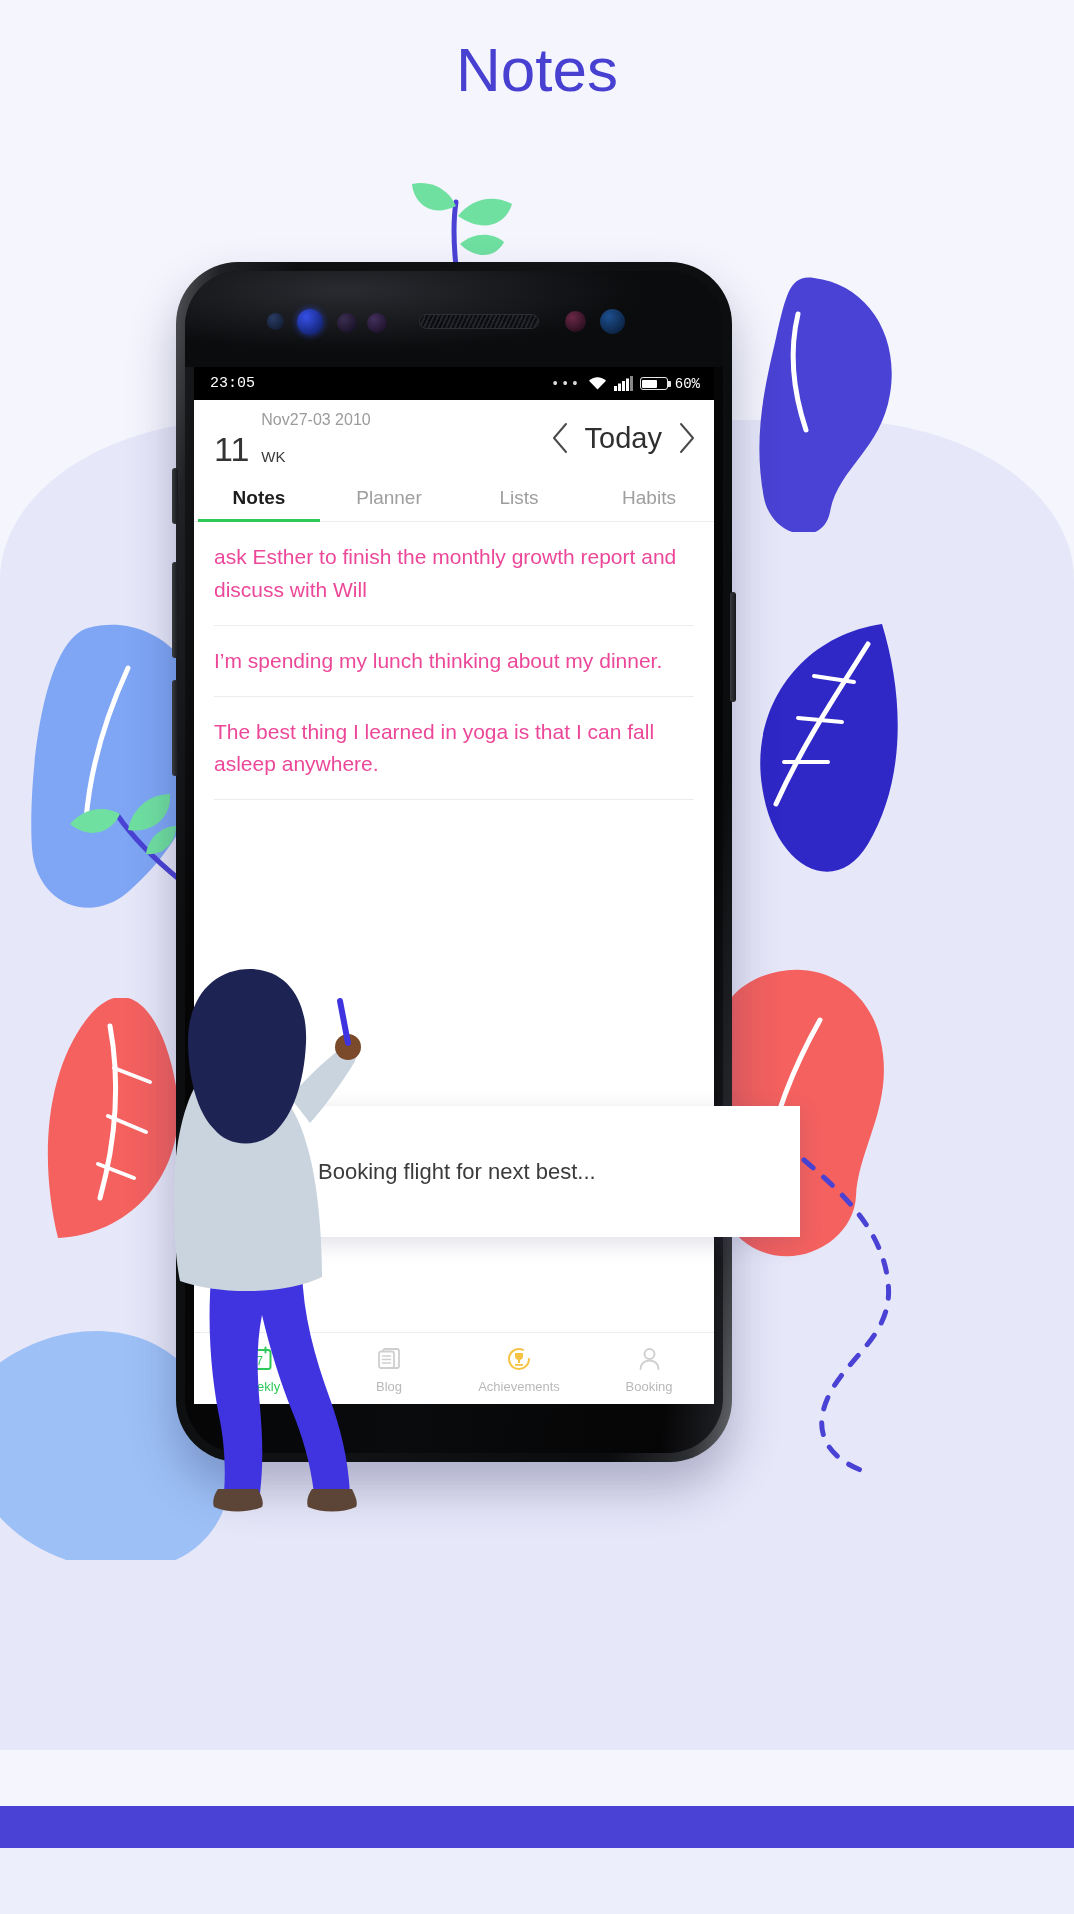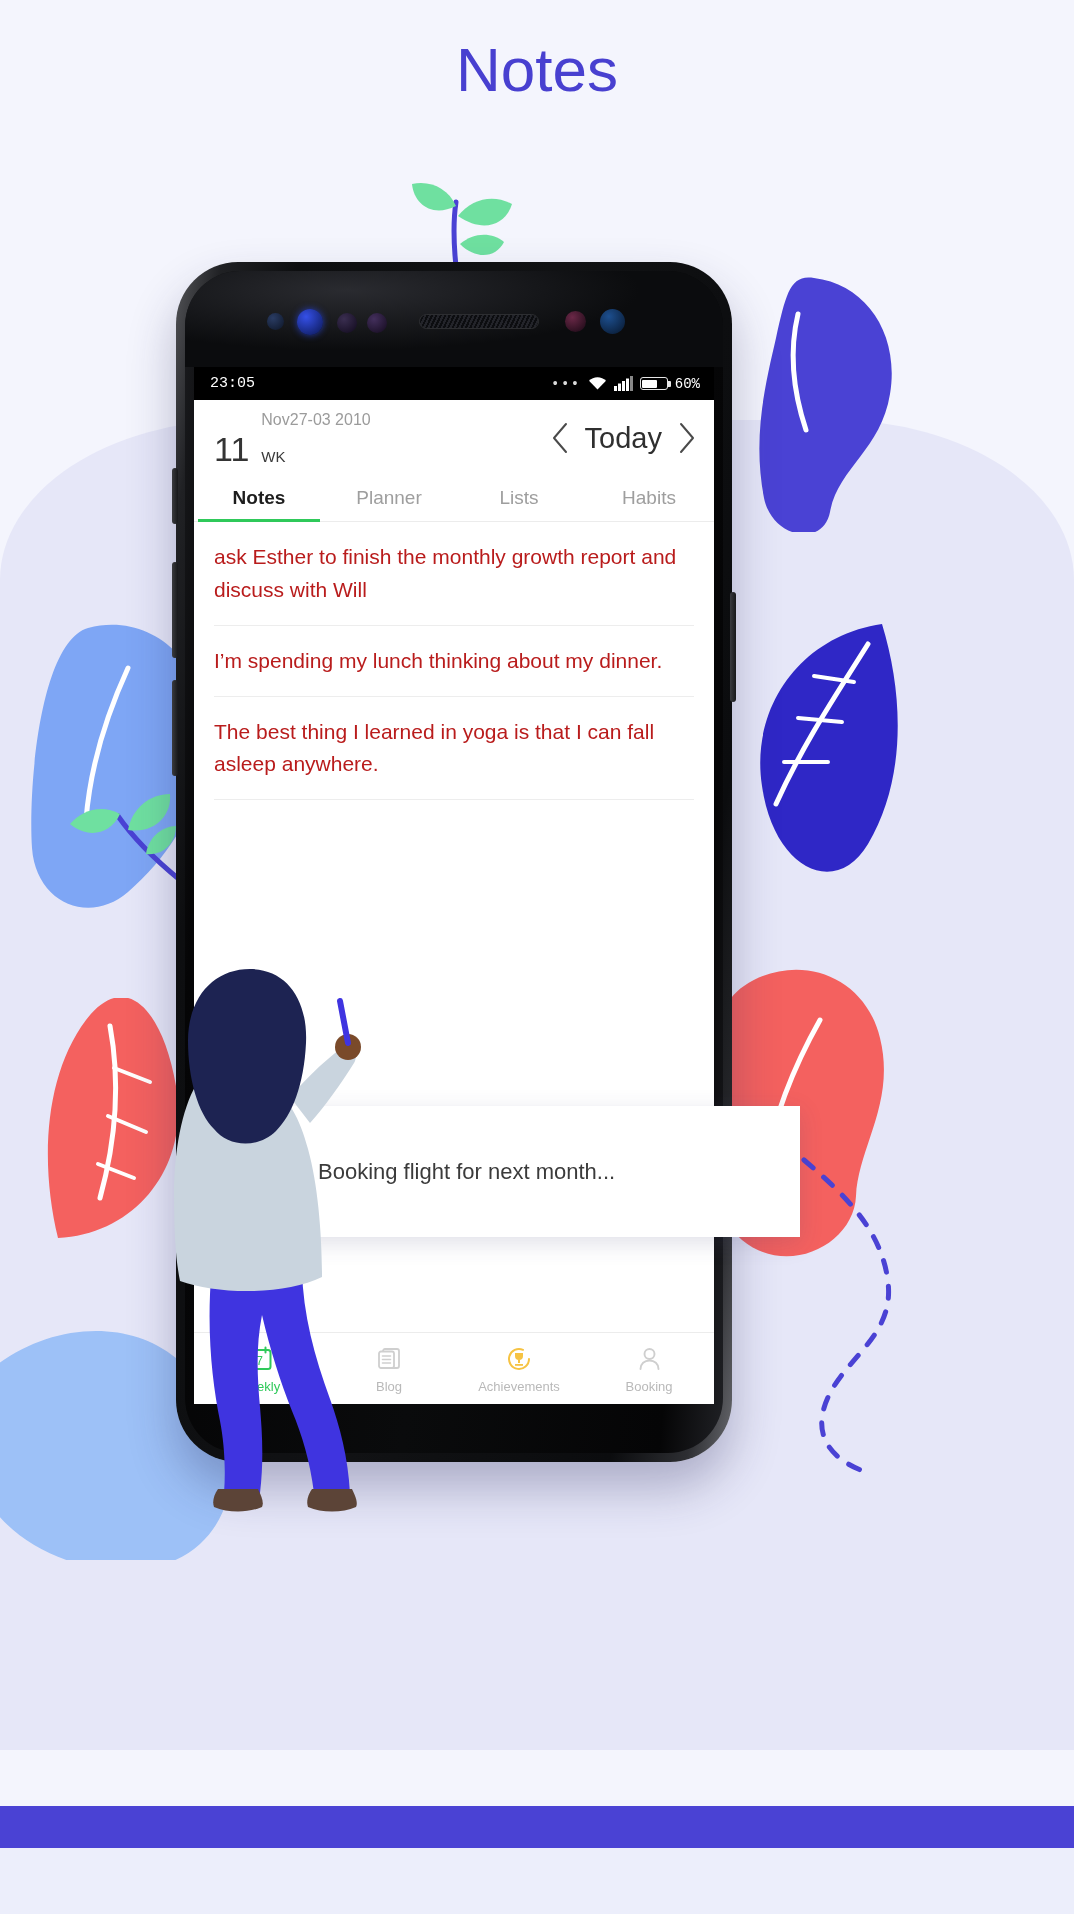--- a/index.html
+++ b/index.html
@@ -123,21 +123,21 @@
   }
   .tab.active { color: #1d1d1d; font-weight: bold; }
   .tab.active::after {
     content: ""; position: absolute; left: 4px; right: 4px; bottom: -1px;
     height: 3.5px; background: #2fc95a;
   }
 
   
   .notes { background: #fff; padding: 0 20px; }
   .note {
-    font-size: 21px; color: #b91c1c; line-height: 1.53;
+    font-size: 21px; color: #ec4899; line-height: 1.53;
     padding: 19px 0 19px; border-bottom: 1px solid #ededed;
   }
   .note:last-child { border-bottom: 1px solid #ededed; }
 
   
   .bottom-nav {
     position: absolute; left: 0; right: 0; bottom: 0; height: 72px;
     background: #fff; border-top: 1px solid #ececec;
     display: flex; align-items: center;
   }
@@ -333,21 +333,21 @@
           </svg>
         </div>
         <div class="nav-lbl">Booking</div>
       </div>
     </div>
 
   </div>
 </div>
 
 <div class="float-card">
-  <span class="float-card-txt">Booking flight for next month...</span>
+  <span class="float-card-txt">Booking flight for next best...</span>
 </div>
 
 <svg class="person" style="left:140px;top:965px;width:290px;height:560px" viewBox="0 0 290 560">
 
   <path d="M72 300c-6 64 0 116 8 156 4 20 6 48 4 72h36c4-34 2-62 0-86-3-32-4-62 2-92 8 34 18 66 30 96 10 24 18 50 22 82h36c-2-36-10-66-20-94-16-44-28-88-28-134z" fill="#3f34e0"></path>
 
   <path d="M78 524h40c4 8 6 14 4 18-14 6-34 6-48 0-2-6 0-12 4-18z" fill="#5c4437"></path>
   <path d="M172 524h40c4 8 6 14 4 18-14 6-34 6-48 0-2-6 0-12 4-18z" fill="#5c4437"></path>
 
   <path d="M56 120c-14 24-22 66-22 110 0 40 2 66 6 86 38 14 106 14 142-4 0-42-4-92-14-128-8-30-20-54-40-62-24-10-56-14-72-2z" fill="#c9d4de"></path>

